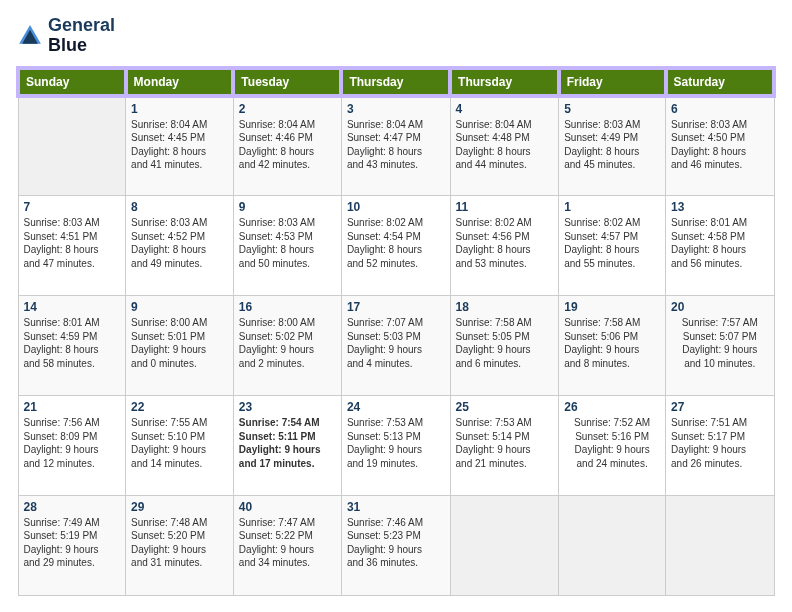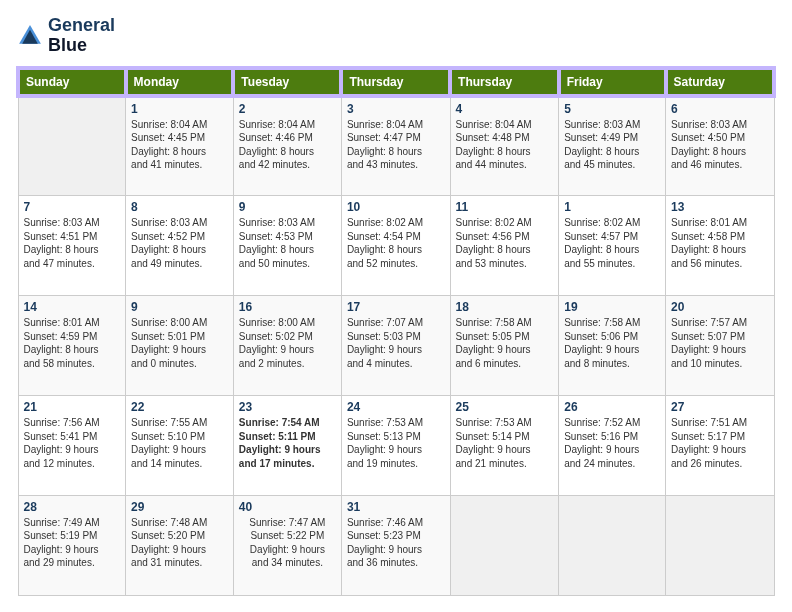--- a/index.html
+++ b/index.html
@@ -263,31 +263,31 @@
           </td>
           <td>
             <span class="day-num">19</span>
             <div class="day-info" style="white-space: pre-line;">Sunrise: 7:58 AM
 Sunset: 5:06 PM
 Daylight: 9 hours
 and 8 minutes.</div>
           </td>
           <td>
             <span class="day-num">20</span>
-            <div class="day-info" style="white-space: pre-line;">Sunrise: 7:57 AM
+            <div class="day-info" style="white-space: pre-line; text-align: center;">Sunrise: 7:57 AM
 Sunset: 5:07 PM
 Daylight: 9 hours
 and 10 minutes.</div>
           </td>
         </tr>
         <tr>
           <td>
             <span class="day-num">21</span>
             <div class="day-info" style="white-space: pre-line;">Sunrise: 7:56 AM
-Sunset: 5:41 PM
+Sunset: 8:09 PM
 Daylight: 9 hours
 and 12 minutes.</div>
           </td>
           <td>
             <span class="day-num">22</span>
             <div class="day-info" style="white-space: pre-line;">Sunrise: 7:55 AM
 Sunset: 5:10 PM
 Daylight: 9 hours
 and 14 minutes.</div>
           </td>
@@ -307,21 +307,21 @@
           </td>
           <td>
             <span class="day-num">25</span>
             <div class="day-info" style="white-space: pre-line;">Sunrise: 7:53 AM
 Sunset: 5:14 PM
 Daylight: 9 hours
 and 21 minutes.</div>
           </td>
           <td>
             <span class="day-num">26</span>
-            <div class="day-info" style="white-space: pre-line;">Sunrise: 7:52 AM
+            <div class="day-info" style="white-space: pre-line; text-align: center;">Sunrise: 7:52 AM
 Sunset: 5:16 PM
 Daylight: 9 hours
 and 24 minutes.</div>
           </td>
           <td>
             <span class="day-num">27</span>
             <div class="day-info" style="white-space: pre-line;">Sunrise: 7:51 AM
 Sunset: 5:17 PM
 Daylight: 9 hours
 and 26 minutes.</div>
@@ -337,21 +337,21 @@
           </td>
           <td>
             <span class="day-num">29</span>
             <div class="day-info" style="white-space: pre-line;">Sunrise: 7:48 AM
 Sunset: 5:20 PM
 Daylight: 9 hours
 and 31 minutes.</div>
           </td>
           <td>
             <span class="day-num">40</span>
-            <div class="day-info" style="white-space: pre-line; text-align: center;">Sunrise: 7:47 AM
+            <div class="day-info" style="white-space: pre-line;">Sunrise: 7:47 AM
 Sunset: 5:22 PM
 Daylight: 9 hours
 and 34 minutes.</div>
           </td>
           <td>
             <span class="day-num">31</span>
             <div class="day-info" style="white-space: pre-line;">Sunrise: 7:46 AM
 Sunset: 5:23 PM
 Daylight: 9 hours
 and 36 minutes.</div>

